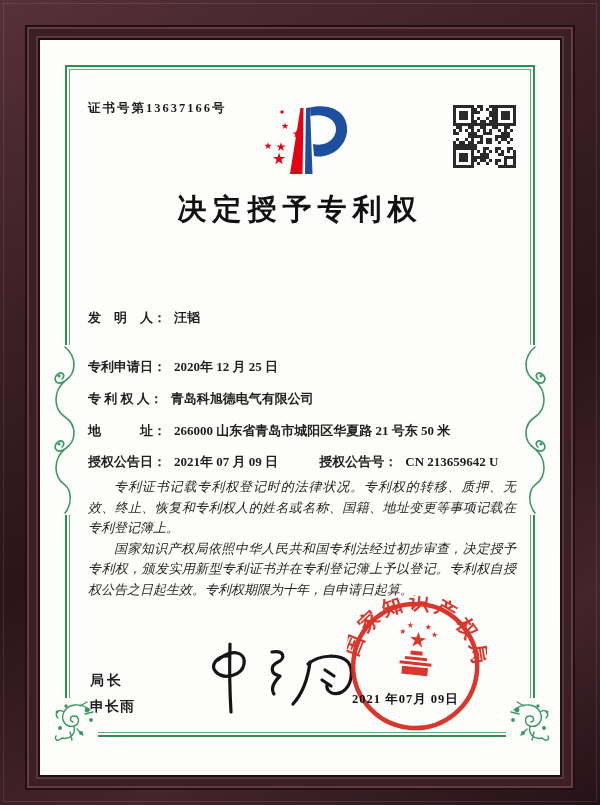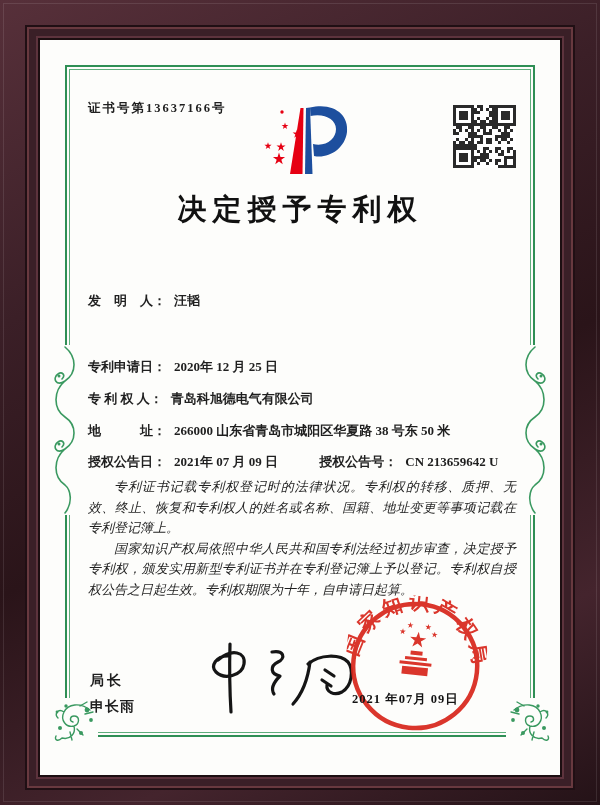--- a/index.html
+++ b/index.html
@@ -350,31 +350,31 @@
           <i style="left:45px;top:60px"></i>
           <i style="left:48px;top:60px"></i>
           <i style="left:51px;top:60px"></i>
           <i style="left:54px;top:60px"></i>
           <i style="left:57px;top:60px"></i>
           <i style="left:60px;top:60px"></i>
         </div>
 
       <div class="title">决定授予专利权</div>
 
-      <div class="row" style="top:252px">
+      <div class="row" style="top:269px">
         <span class="lbl">发　明　人：</span><span>汪韬</span>
       </div>
       <div class="row" style="top:318px">
         <span class="lbl">专利申请日：</span><span>2020年 12 月 25 日</span>
       </div>
       <div class="row" style="top:350px">
         <span class="lbl">专 利 权 人：</span><span>青岛科旭德电气有限公司</span>
       </div>
       <div class="row" style="top:382px">
-        <span class="lbl">地　　　址：</span><span>266000 山东省青岛市城阳区华夏路 38 号东 50 米</span>
+        <span class="lbl">地　　　址：</span><span>266000 山东省青岛市城阳区华夏路 21 号东 50 米</span>
       </div>
       <div class="row" style="top:413px">
         <span class="lbl">授权公告日：</span><span>2021年 07 月 09 日</span>
         <span class="lbl2">授权公告号：</span><span>CN 213659642 U</span>
       </div>
 
       <div class="paras">
         <p>专利证书记载专利权登记时的法律状况。专利权的转移、质押、无效、终止、恢复和专利权人的姓名或名称、国籍、地址变更等事项记载在专利登记簿上。</p>
         <p>国家知识产权局依照中华人民共和国专利法经过初步审查，决定授予专利权，颁发实用新型专利证书并在专利登记簿上予以登记。专利权自授权公告之日起生效。专利权期限为十年，自申请日起算。</p>
       </div>

